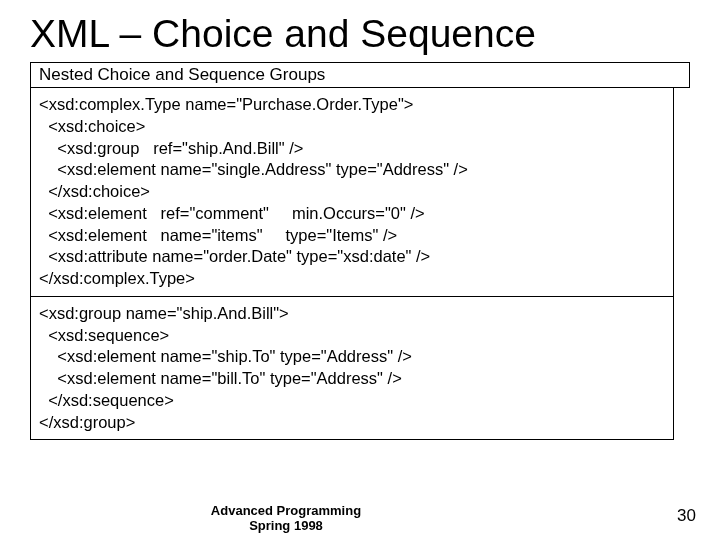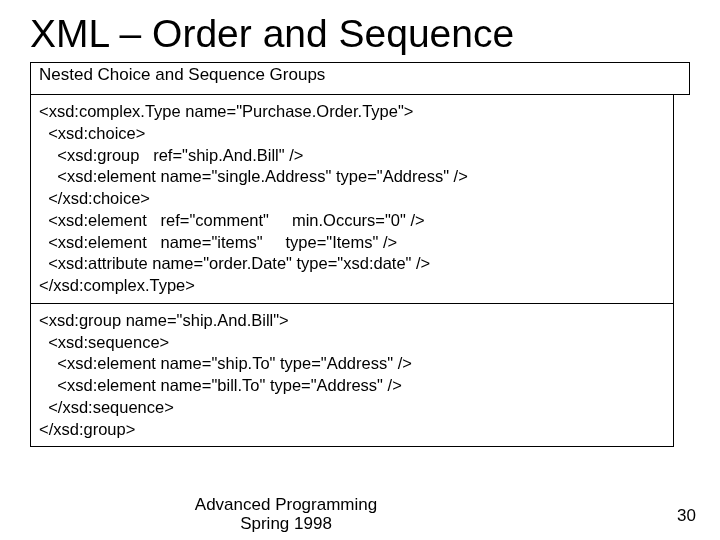--- a/index.html
+++ b/index.html
@@ -20,55 +20,56 @@
   }
   .title {
     font-size: 39px;
     font-weight: 400;
     padding: 12px 0 4px 30px;
     letter-spacing: 0px;
   }
   .subtitle-box {
     margin: 2px 30px 0 30px;
     border: 1.5px solid #000;
-    padding: 2px 8px 9px 8px;
+    padding: 2px 8px 2px 8px;
     font-size: 17px;
   }
   .code-box {
     margin: 0 46px 0 30px;
     border: 1.5px solid #000;
     border-top: none;
     padding: 6px 8px 6px 8px;
     font-size: 16.5px;
     line-height: 1.32;
     white-space: pre;
     font-family: "Comic Sans MS", "Comic Sans", cursive, sans-serif;
   }
   .footer {
     position: absolute;
     bottom: 6px;
     left: 0;
     width: 572px;
     text-align: center;
-    font-size: 17px;
+    font-size: 13px;
     line-height: 1.15;
+    font-weight: bold;
   }
   .pagenum {
     position: absolute;
     bottom: 14px;
     right: 24px;
     font-size: 17px;
   }
 </style>
 </head>
 <body>
 
 <div class="slide">
 
-  <div class="title">XML – Order and Sequence</div>
+  <div class="title">XML – Choice and Sequence</div>
 
   <div class="subtitle-box">
     <span>Nested Choice and Sequence Groups</span>
   </div>
 
   <div class="code-box">&lt;xsd:complex.Type name="Purchase.Order.Type"&gt;
   &lt;xsd:choice&gt;
     &lt;xsd:group   ref="ship.And.Bill" /&gt;
     &lt;xsd:element name="single.Address" type="Address" /&gt;
   &lt;/xsd:choice&gt;

